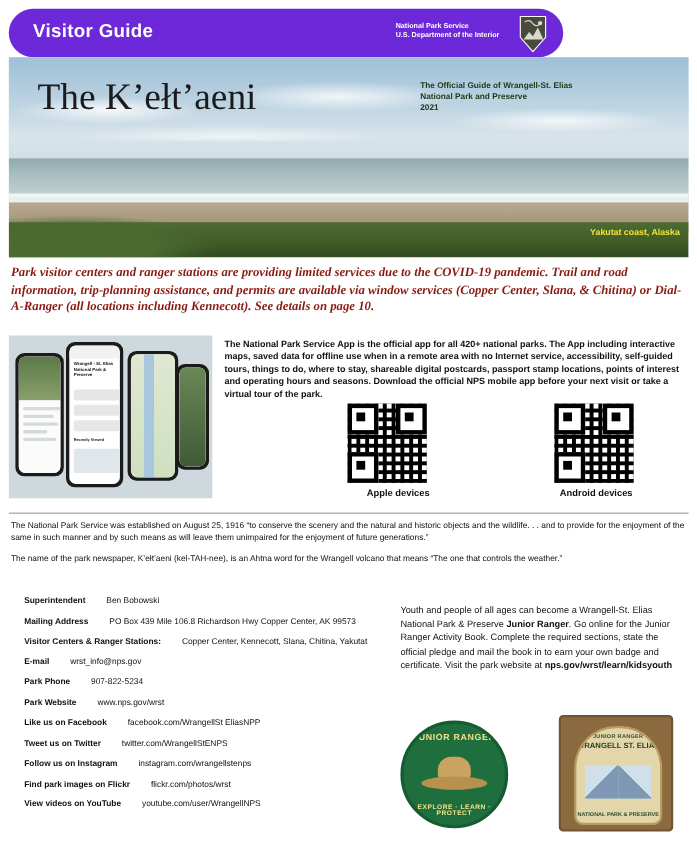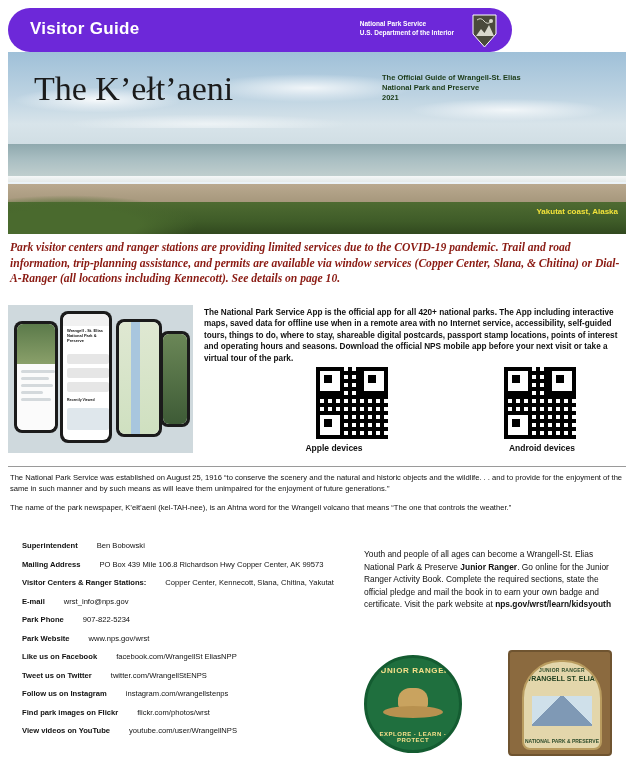--- a/index.html
+++ b/index.html
@@ -202,21 +202,21 @@
     border: 4px solid #000; background: #fff;
   }
   .qr-eye:after { content:""; position:absolute; left:4px; top:4px; width:8px; height:8px; background:#000; }
   .qr-label {
     position: absolute;
     top: 76px;
     font-size: 8.5px;
     font-weight: bold;
     color: #111;
   }
-  #lbl-apple { left: 20px; width: 220px; text-align: center; }
+  #lbl-apple { left: 48px; width: 220px; text-align: center; }
   #lbl-android { left: 228px; width: 220px; text-align: center; }
 
   
   .hr {
     position: absolute;
     left: 8px;
     width: 618px;
     height: 1px;
     background: #9a9a9a;
   }

